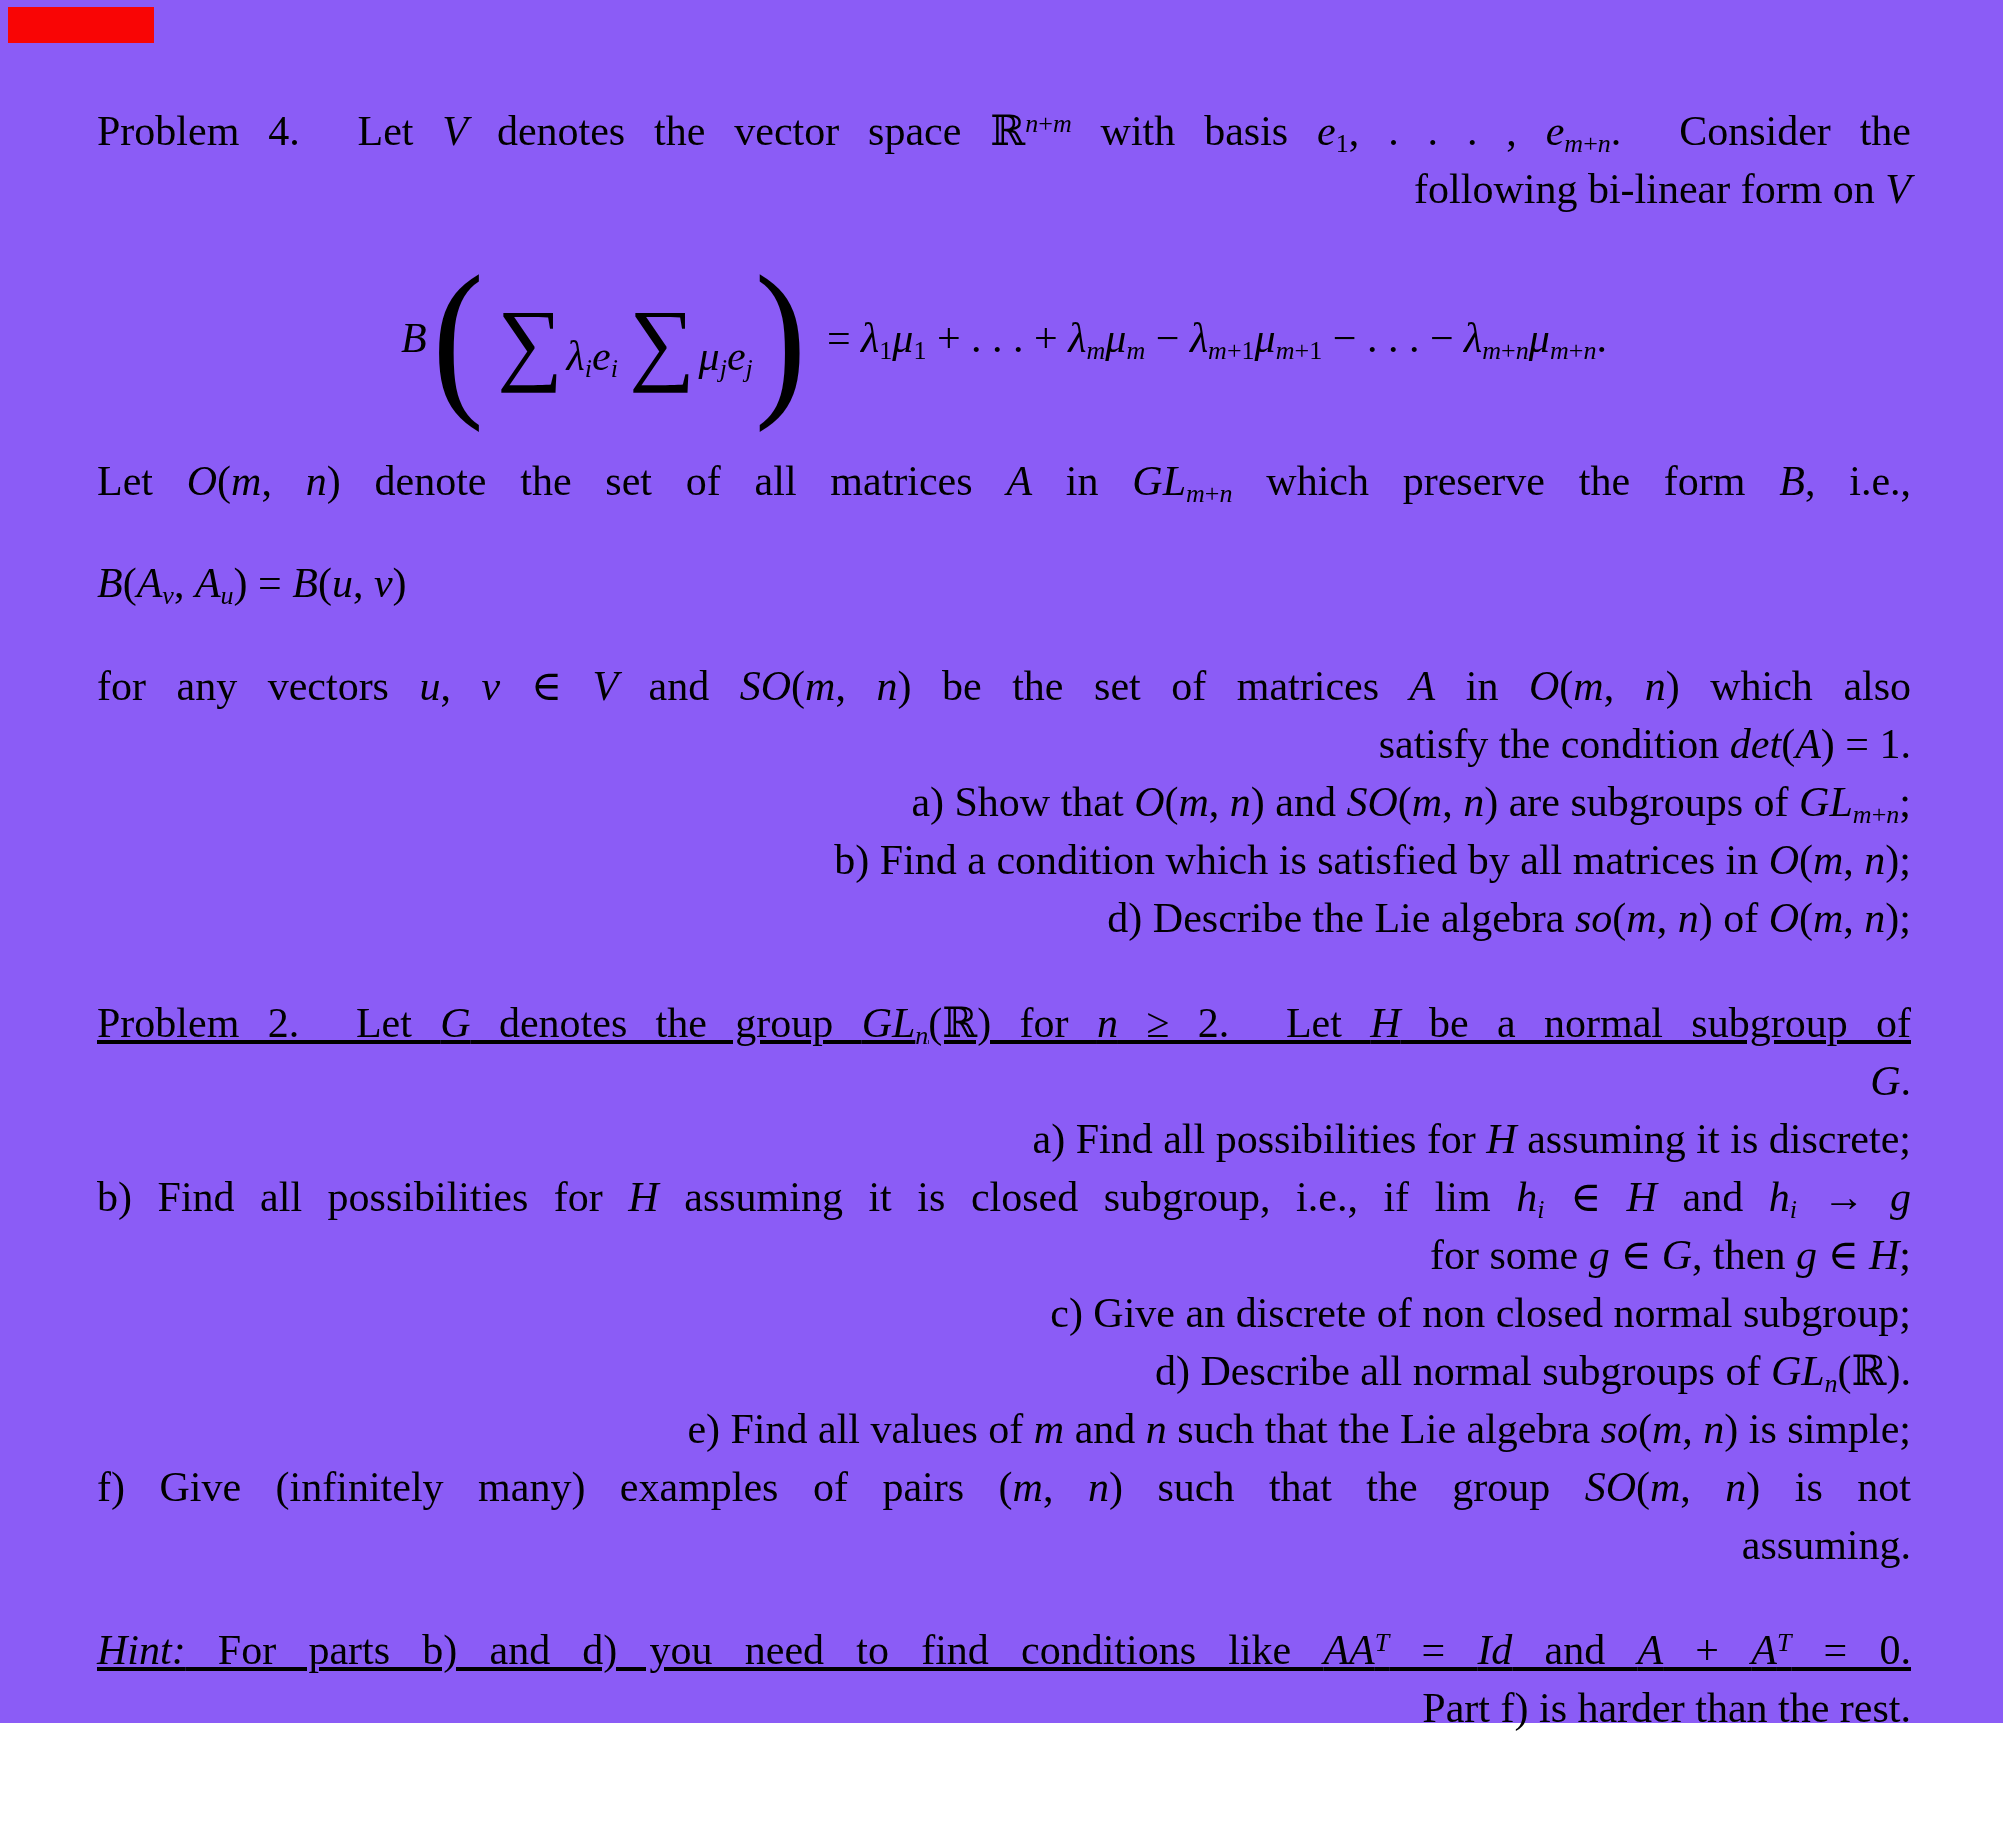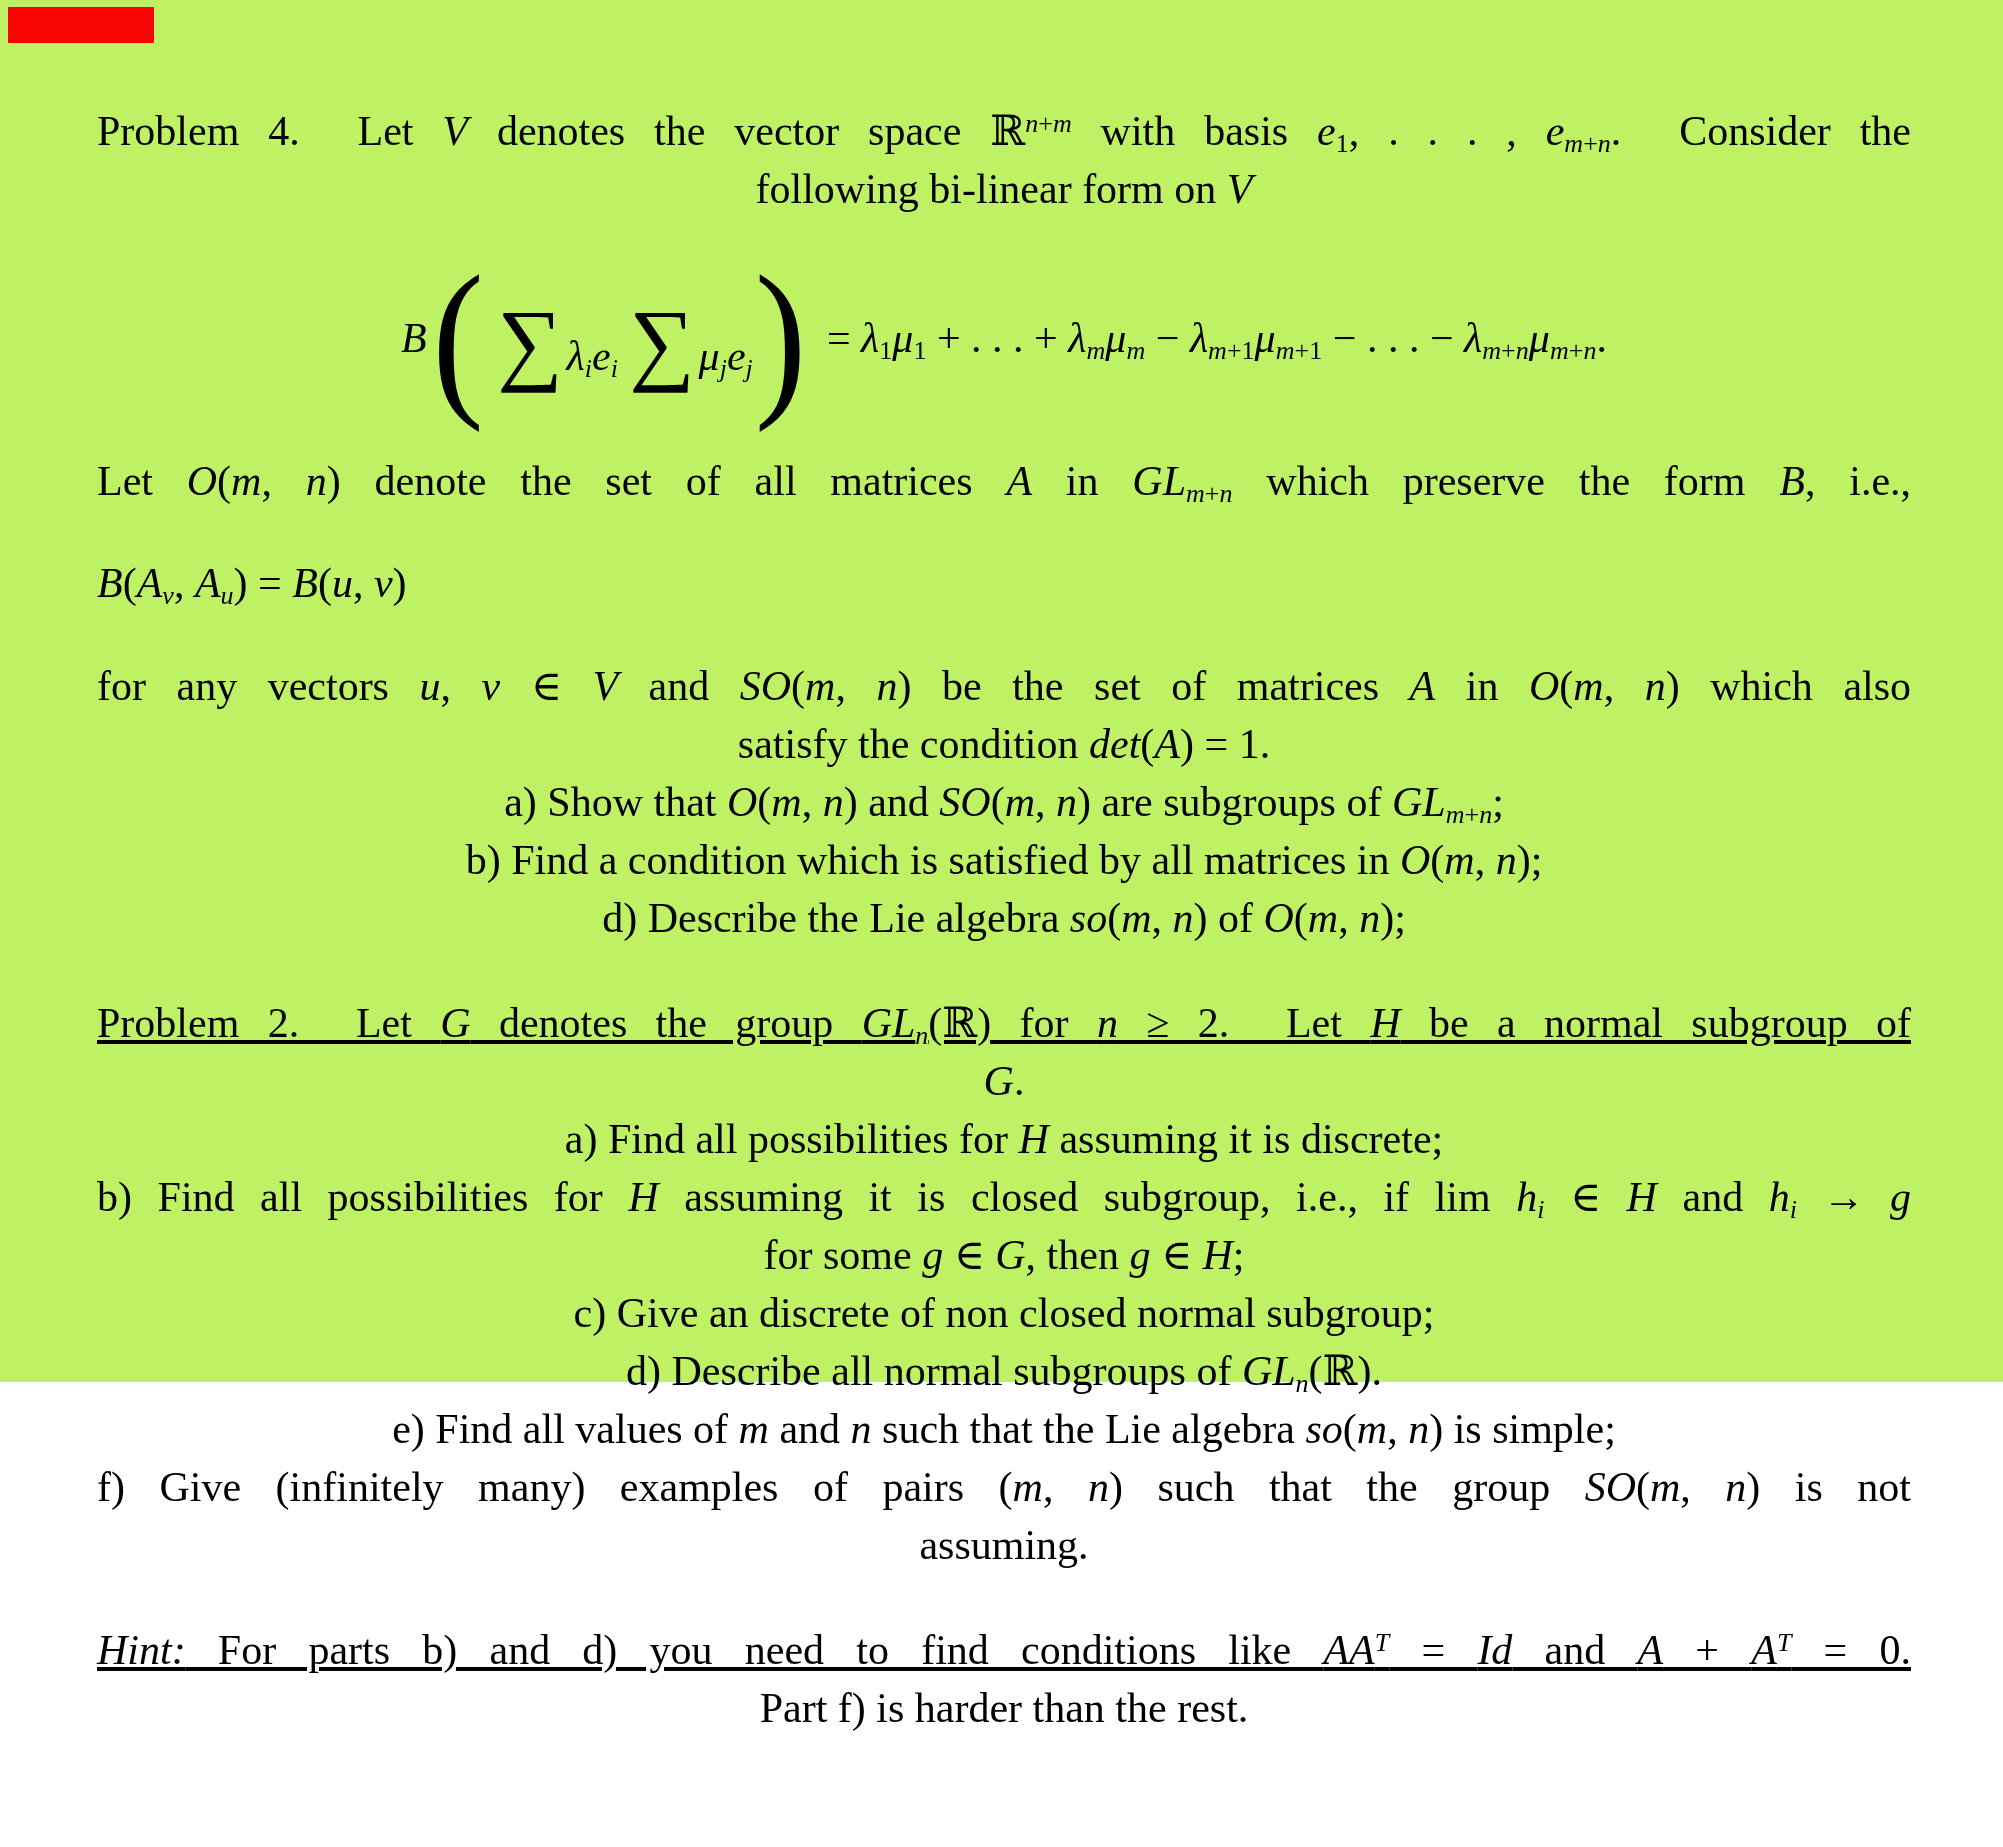--- a/index.html
+++ b/index.html
@@ -3,40 +3,40 @@
 <meta charset="utf-8">
 <style>
   html, body {
     margin: 0; padding: 0;
     width: 2004px; height: 1847px;
     background: #ffffff;
     overflow: hidden;
   }
   .page {
     position: relative;
-    width: 2004px; height: 1382px;
-    background: #bef264;
+    width: 2004px; height: 1723px;
+    background: #8b5cf6;
     color: #000000;
     font-family: "Liberation Serif", "DejaVu Serif", serif;
     font-size: 42px;
   }
   .red-marker {
     position: absolute;
     left: 7.5px; top: 6.6px;
     width: 146px; height: 36px;
     background: #f90505;
   }
   .content {
     position: absolute;
     left: 97px; top: 102px;
     width: 1814px;
   }
   .line {
     line-height: 58px;
-    text-align: center;
+    text-align: right;
   }
   .jl { 
     text-align: justify;
     text-align-last: justify;
   }
   sub { font-size: 0.62em; vertical-align: -0.25em; line-height: 0; }
   sup { font-size: 0.62em; vertical-align: 0.5em; line-height: 0; }
   
   .eq1 {
     height: 179px;

